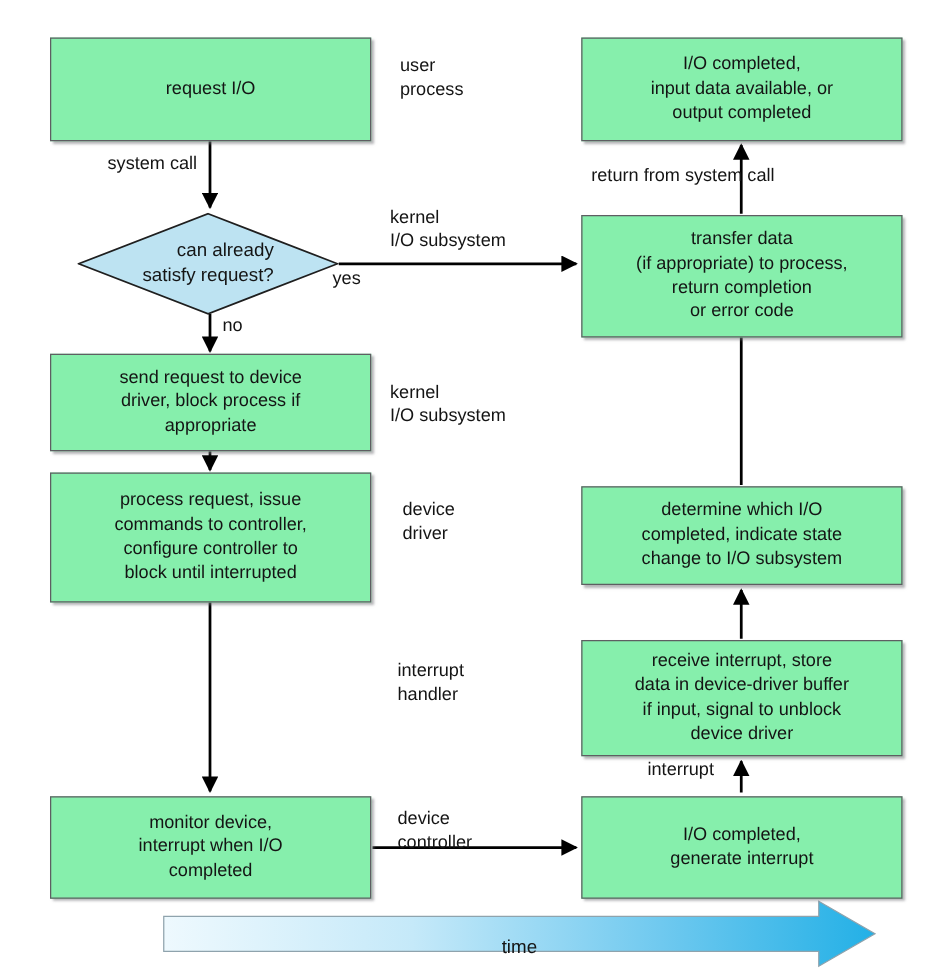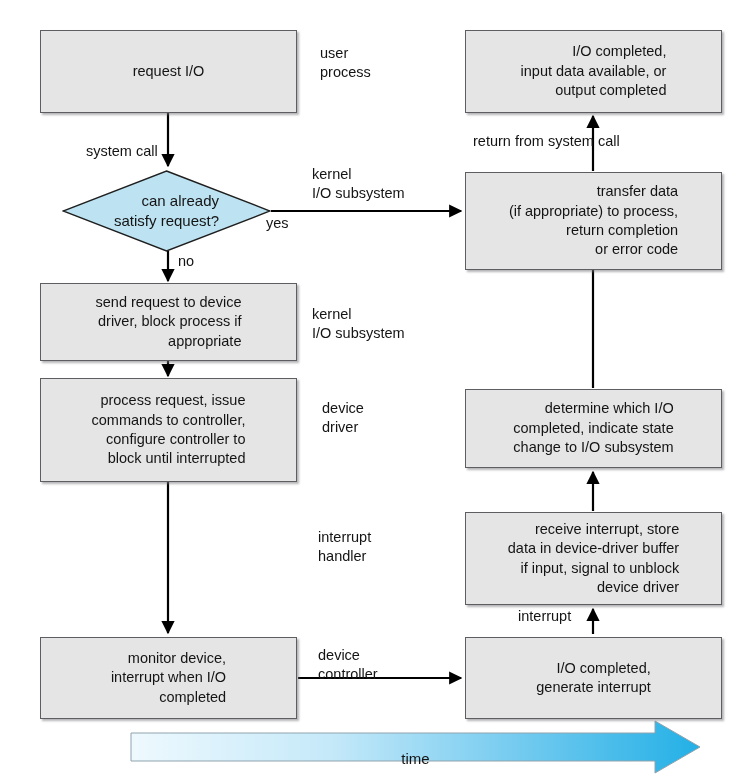--- a/index.html
+++ b/index.html
@@ -7,25 +7,25 @@
     width:743px;height:783px;
     background:#ffffff;
     font-family:"Liberation Sans","DejaVu Sans",sans-serif;
     color:#1a1a1a;
     overflow:hidden;
   }
   #stage{position:relative;width:743px;height:783px;}
 
   .box{
     position:absolute;
-    background:#e5e5e5;
+    background:#86efac;
     border:1px solid #5e5e62;
     box-shadow:2px 2px 2px rgba(120,120,125,.55);
     display:flex;align-items:center;justify-content:center;
-    text-align:right;
+    text-align:center;
     font-size:14.5px;
     line-height:1.34;
     color:#141414;
     box-sizing:border-box;
     padding:2px 6px;
   }
   .box span{display:block;}
 
   .diamond{
     position:absolute;
@@ -170,21 +170,21 @@
 
   <div class="lbl" style="left:322px;top:399px;width:122px;">device
 driver</div>
 
   <div class="lbl" style="left:318px;top:528px;width:130px;">interrupt
 handler</div>
 
   <div class="lbl" style="left:318px;top:646px;width:130px;">device
 controller</div>
 
-  <div class="lbl" style="left:86px;top:122px;width:160px;margin-top:20px;">system call</div>
+  <div class="lbl" style="left:86px;top:122px;width:160px;">system call</div>
 
   <div class="lbl" style="left:266px;top:214px;width:40px;text-align:left;">yes</div>
 
   <div class="lbl" style="left:178px;top:252px;width:40px;text-align:left;">no</div>
 
   <div class="lbl" style="left:473px;top:132px;width:240px;">return from system call</div>
 
 
   <div class="lbl" style="left:518px;top:607px;width:150px;">interrupt</div>
 

